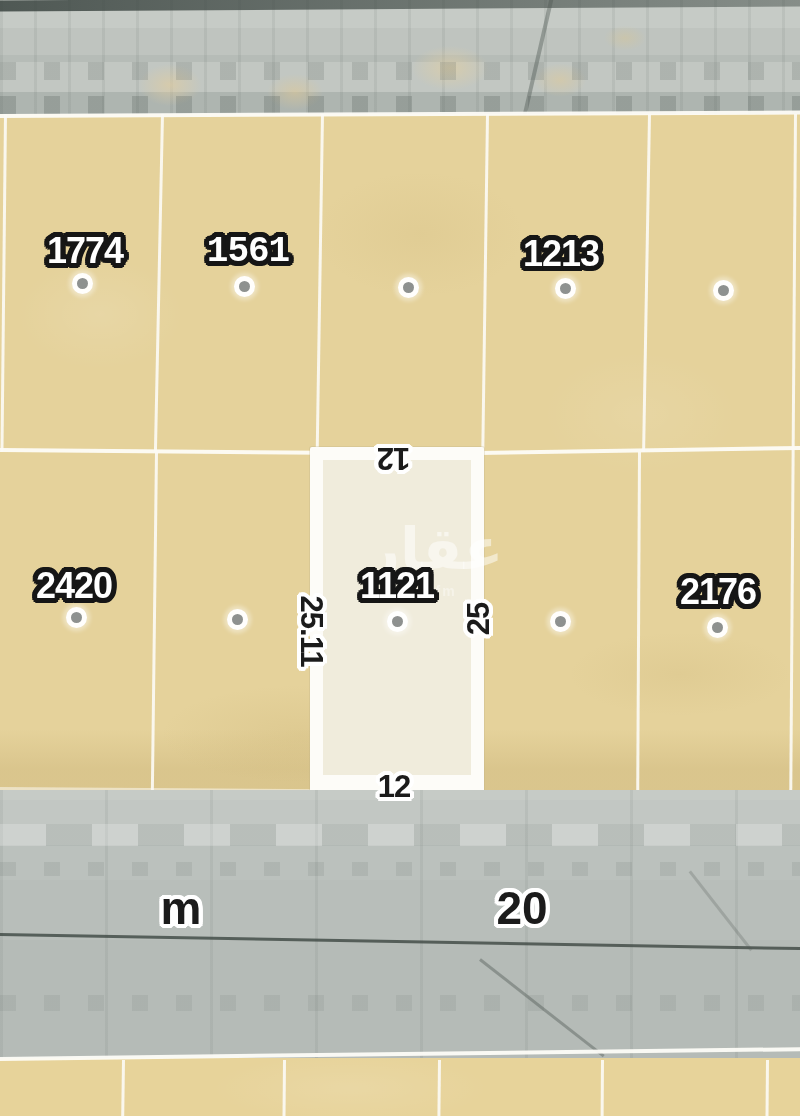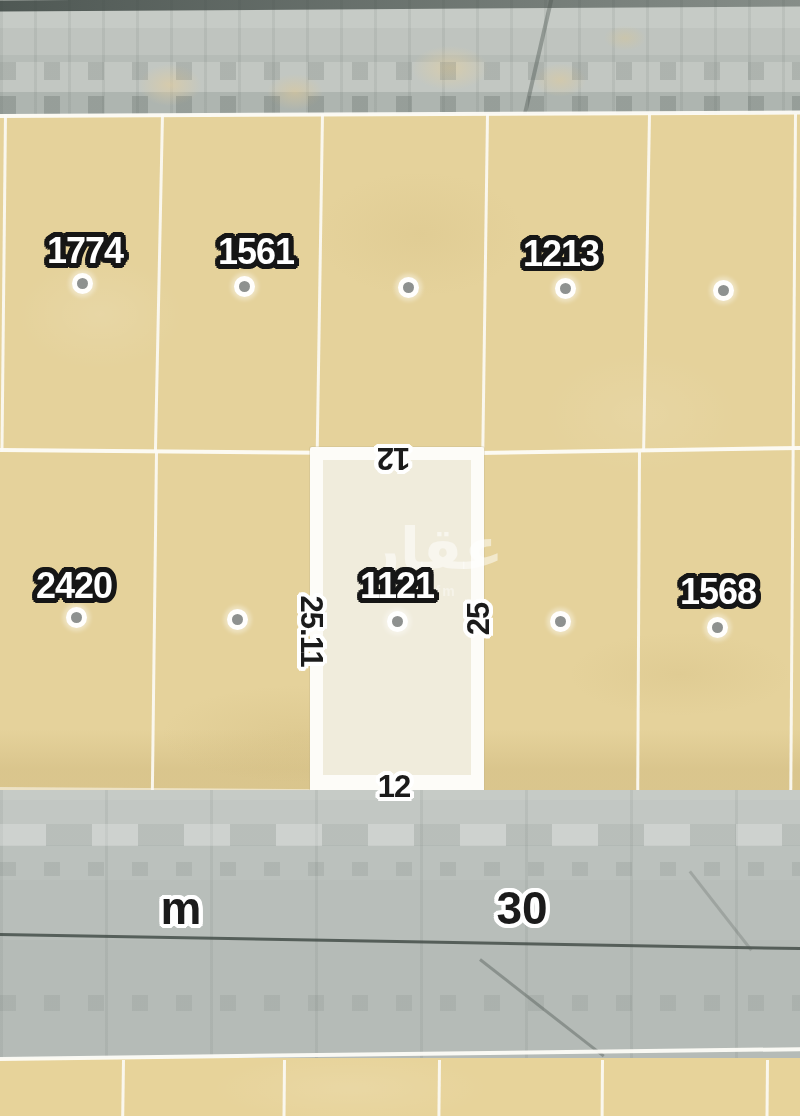--- a/index.html
+++ b/index.html
@@ -147,24 +147,24 @@
   <div class="region" style="left:484px;top:450px;width:154px;height:340px;"></div>
   <div class="region" style="left:638px;top:450px;width:162px;height:340px;"></div>
   <div class="region" style="left:0;top:1058px;width:800px;height:58px;"></div>
 
   <div id="selected-plot"></div>
 
   <div id="watermark">عقار</div>
   <div id="watermark-site">sa.aqar.fm</div>
 
   <div class="plot-num o-dark" style="left:85px;top:251px;">1774</div>
-  <div class="plot-num o-dark" style="left:256px;top:252px;">1561</div>
+  <div class="plot-num o-dark" style="left:248px;top:252px;font-family:Liberation Mono, monospace;">1561</div>
   <div class="plot-num o-dark" style="left:561px;top:254px;">1213</div>
   <div class="plot-num o-dark" style="left:74px;top:586px;">2420</div>
-  <div class="plot-num o-dark" style="left:718px;top:592px;">1568</div>
+  <div class="plot-num o-dark" style="left:718px;top:592px;">2176</div>
   <div class="plot-num o-dark" style="left:397px;top:586px;">1121</div>
 
   <div class="dot" style="left:82px;top:283px;"></div>
   <div class="dot" style="left:244px;top:286px;"></div>
   <div class="dot" style="left:408px;top:287px;"></div>
   <div class="dot" style="left:565px;top:288px;"></div>
   <div class="dot" style="left:723px;top:290px;"></div>
   <div class="dot" style="left:76px;top:617px;"></div>
   <div class="dot" style="left:237px;top:619px;"></div>
   <div class="dot" style="left:397px;top:621px;"></div>
@@ -179,21 +179,21 @@
   <div id="road-bottom" class="road">
     <div class="tex tile-band" style="top:34px;height:22px;opacity:.8;"></div>
     <div class="tex dash-band" style="top:72px;height:14px;opacity:.35;"></div>
     <div class="tex dark-line" style="left:-5px;top:143px;width:812px;height:3px;transform:rotate(1.0deg);"></div>
     <div class="tex soft-line" style="left:480px;top:168px;width:157px;height:3px;transform:rotate(38deg);"></div>
     <div class="tex soft-line" style="left:690px;top:80px;width:100px;height:2.5px;opacity:.6;transform:rotate(52deg);"></div>
     <div class="tex dash-band" style="top:205px;height:16px;opacity:.30;"></div>
   </div>
 
   <div class="street-label o-white" style="left:181px;top:908px;">m</div>
-  <div class="street-label o-white" style="left:522px;top:908px;">30</div>
+  <div class="street-label o-white" style="left:522px;top:908px;">20</div>
 
   <div id="block-bottom">
     <div class="wline" style="left:-5px;top:-1px;width:812px;height:3.5px;transform:rotate(-0.7deg);"></div>
     <div class="vline" style="left:122px;top:2px;height:56px;transform:rotate(0.8deg);"></div>
     <div class="vline" style="left:283px;top:2px;height:56px;transform:rotate(0.5deg);"></div>
     <div class="vline" style="left:438px;top:2px;height:56px;transform:rotate(0.6deg);"></div>
     <div class="vline" style="left:601px;top:2px;height:56px;transform:rotate(0.4deg);"></div>
     <div class="vline" style="left:766px;top:2px;height:56px;transform:rotate(0.5deg);"></div>
   </div>
 

